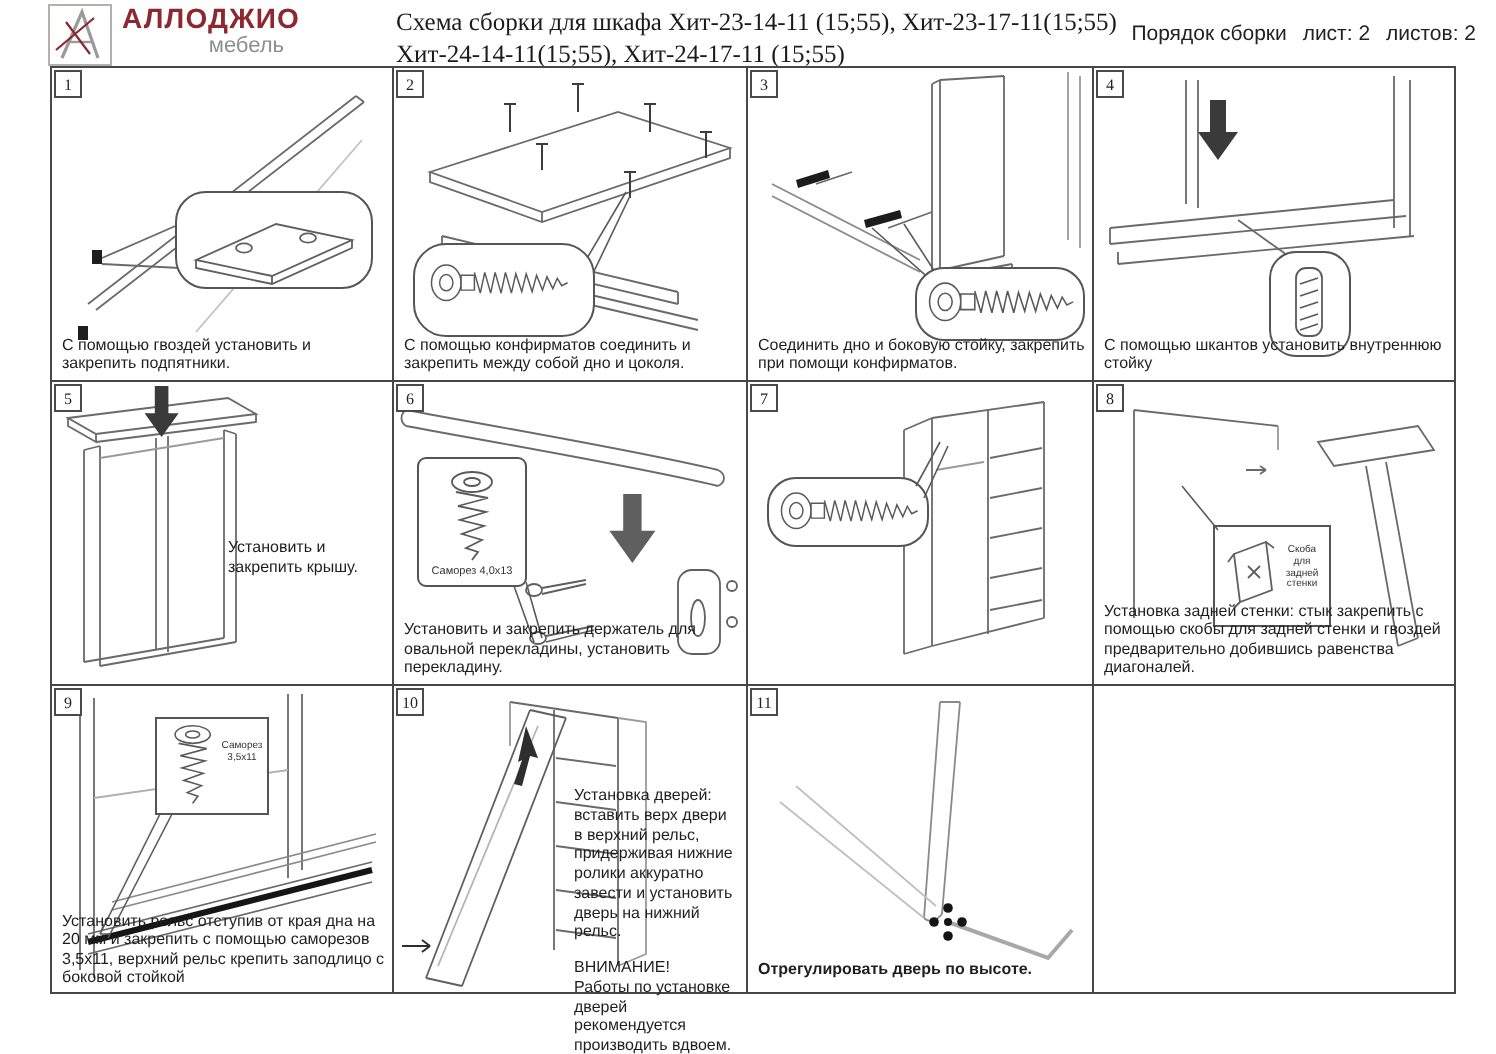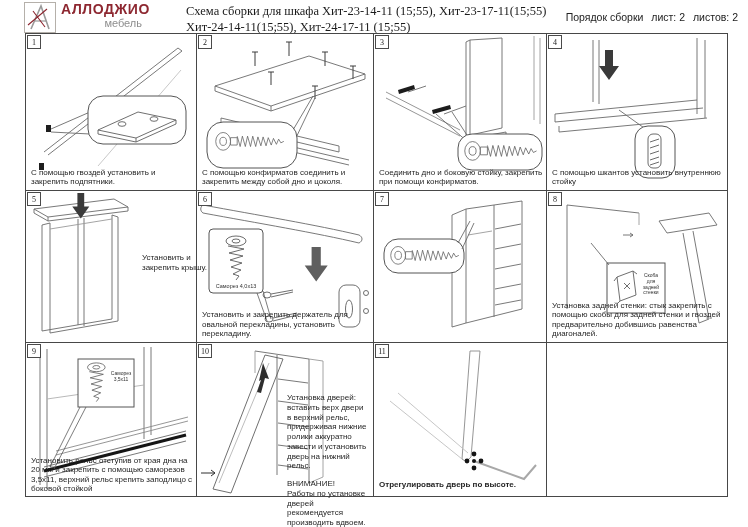--- a/index.html
+++ b/index.html
@@ -4,28 +4,28 @@
 <style>
   html,body{margin:0;padding:0;background:#e8e8e8;}
   .page{position:relative;width:748px;height:527px;background:#ffffff;font-family:"Liberation Sans",sans-serif;overflow:hidden;margin:0 auto;}
   
   .header{position:absolute;left:24px;top:2px;width:714px;height:30px;display:flex;align-items:flex-start;}
   .logo{display:flex;}
   .logo-box{width:30px;height:29px;border:1px solid #b5b0aa;position:relative;background:#fff;}
   .brand{margin-left:5px;line-height:1.05;}
   .brand-name{font-size:14px;font-weight:bold;color:#8d2730;letter-spacing:.6px;}
   .brand-sub{font-size:11px;color:#8e8e8e;text-align:right;padding-right:8px;margin-top:1px;}
-  .title{font-family:"Liberation Serif",serif;font-size:12.5px;color:#1b1b1b;margin-left:36px;line-height:1.3;padding-top:1px;}
+  .title{font-family:"Liberation Serif",serif;font-size:12.5px;color:#1b1b1b;margin-left:48px;line-height:1.3;padding-top:1px;}
   .order{margin-left:auto;font-size:10.5px;color:#222;padding-top:9px;white-space:nowrap;}
   .order span{margin-left:5px;}
   
   .grid{position:absolute;left:25px;top:33px;display:grid;grid-template-columns:170px 176px 172px 180px;grid-template-rows:156px 151px 153px;gap:1px;background:#474747;border:1px solid #474747;}
   .panel{position:relative;background:#fff;}
   .num{position:absolute;left:1px;top:1px;width:12px;height:12px;border:1px solid #4a4a4a;background:#fff;font-family:"Liberation Serif",serif;font-size:8px;display:flex;align-items:center;justify-content:center;z-index:3;color:#222;}
-  .cap{position:absolute;left:5px;bottom:3px;right:3px;font-size:8px;line-height:1.2;color:#1f1f1f;z-index:2;}
+  .cap{position:absolute;left:5px;bottom:3px;right:3px;font-size:8px;line-height:1.2;color:#1f1f1f;z-index:2;margin-top:16px;}
   .ill{position:absolute;inset:0;width:100%;height:100%;}
   .plabel{position:absolute;font-size:5.5px;line-height:1.15;color:#333;z-index:2;text-align:center;}
   .p10text{position:absolute;left:90px;top:50px;width:82px;font-size:8px;line-height:1.22;color:#1f1f1f;z-index:2;}
   .p10text .gap{height:8px;}
 </style>
 </head>
 <body>
 
 <svg width="0" height="0" style="position:absolute" aria-hidden="true">
   <defs>
@@ -169,21 +169,21 @@
           <polygon points="8,18 88,8 102,16 22,26" fill="#fff"></polygon>
           <path d="M8 18 L8 22 L22 30 L22 26 M22 30 L102 20 L102 16"></path>
           <path d="M16 34 L16 140 M24 32 L24 142 M16 34 L24 32"></path>
           <path d="M52 28 L52 134 M58 27 L58 135"></path>
           <path d="M86 24 L86 128 M92 26 L92 130 M86 24 L92 26"></path>
           <path d="M24 142 L92 130 M16 140 L86 128"></path>
           <path d="M24 38 L86 28" stroke="#9a9a9a"></path>
         </g>
         <use href="#g-arrow-down" transform="translate(48,2) scale(0.85)" fill="#3a3a3a"></use>
       </svg>
-      <div class="cap" style="left:88px;top:62px;right:auto;bottom:auto;width:76px;padding-left:28px;">Установить и закрепить крышу.</div>
+      <div class="cap" style="left:88px;top:62px;right:auto;bottom:auto;width:76px;">Установить и закрепить крышу.</div>
     </div>
 
     <div class="panel">
       <div class="num">6</div>
       <svg class="ill" viewBox="0 0 176 151">
         <g stroke="#6a6a6a" stroke-width="0.9" fill="none">
           <path d="M6 14 C60 24 120 34 162 44"></path>
           <path d="M6 22 C60 32 120 42 162 52"></path>
           <path d="M162 44 C166 46 166 50 162 52"></path>
           <path d="M6 14 C3 16 3 20 6 22"></path>

